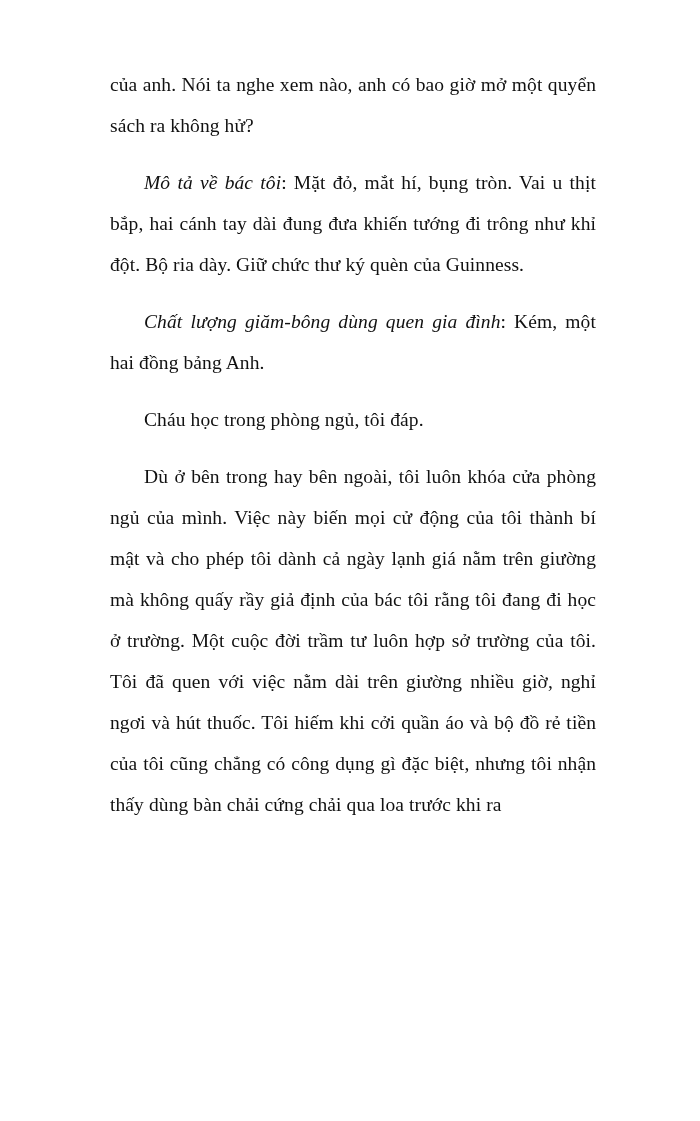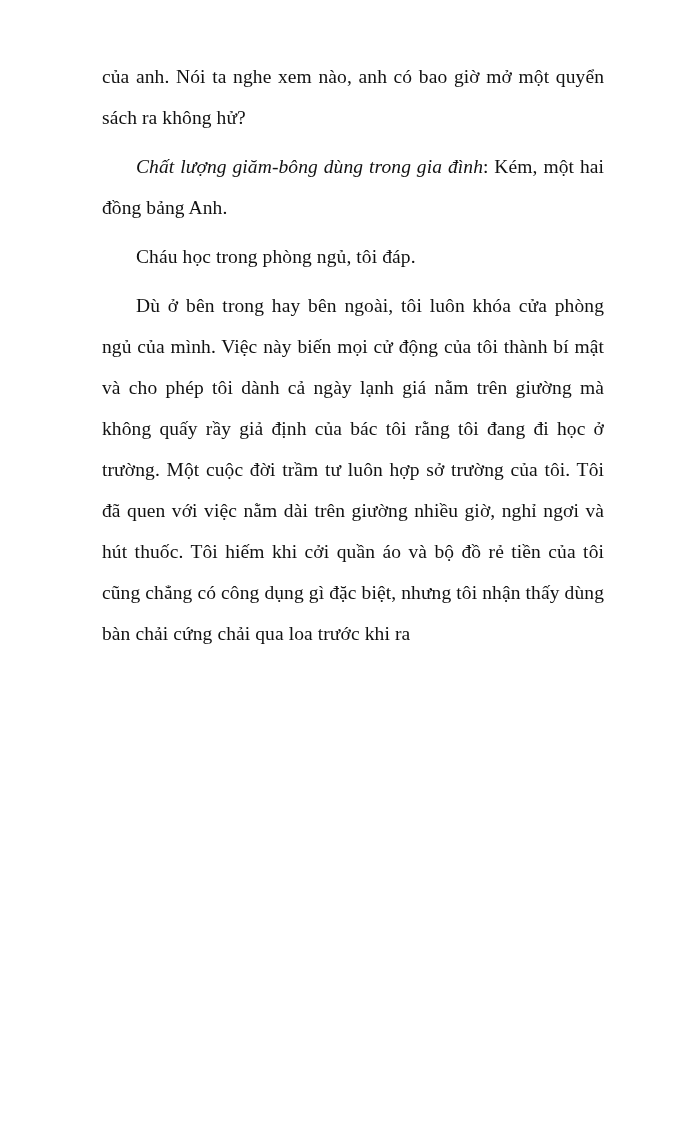--- a/index.html
+++ b/index.html
@@ -22,34 +22,35 @@
     background: #ffffff;
   }
   .body-text {
     font-size: 19.5px;
     line-height: 41px;
     text-align: justify;
     text-justify: inter-word;
     letter-spacing: 0.1px;
   }
   .para {
-    margin: 8px;
+    margin: 16px;
     text-indent: 34px;
     hyphens: none;
   }
   .para.no-indent {
     text-indent: 0;
   }
   .para em {
     font-style: italic;
   }
 </style>
 </head>
 <body>
 
 <div class="page">
   <div class="body-text" id="body-text">
       <p class="para no-indent"><span>của anh. Nói ta nghe xem nào, anh có bao giờ mở một quyển sách ra không hử?</span></p>
-      <p class="para"><em>Chất lượng giăm-bông dùng trong gia đình</em><span>: Kém, một hai đồng bảng Anh.</span></p>
+      <p class="para"><em>Mô tả về bác tôi</em><span>: Mặt đỏ, mắt hí, bụng tròn. Vai u thịt bắp, hai cánh tay dài đung đưa khiến tướng đi trông như khỉ đột. Bộ ria dày. Giữ chức thư ký quèn của Guinness.</span></p>
+      <p class="para"><em>Chất lượng giăm-bông dùng quen gia đình</em><span>: Kém, một hai đồng bảng Anh.</span></p>
       <p class="para"><span>Cháu học trong phòng ngủ, tôi đáp.</span></p>
       <p class="para"><span>Dù ở bên trong hay bên ngoài, tôi luôn khóa cửa phòng ngủ của mình. Việc này biến mọi cử động của tôi thành bí mật và cho phép tôi dành cả ngày lạnh giá nằm trên giường mà không quấy rầy giả định của bác tôi rằng tôi đang đi học ở trường. Một cuộc đời trầm tư luôn hợp sở trường của tôi. Tôi đã quen với việc nằm dài trên giường nhiều giờ, nghỉ ngơi và hút thuốc. Tôi hiếm khi cởi quần áo và bộ đồ rẻ tiền của tôi cũng chẳng có công dụng gì đặc biệt, nhưng tôi nhận thấy dùng bàn chải cứng chải qua loa trước khi ra</span></p>
     </div>
 </div>
 
 </body></html>

